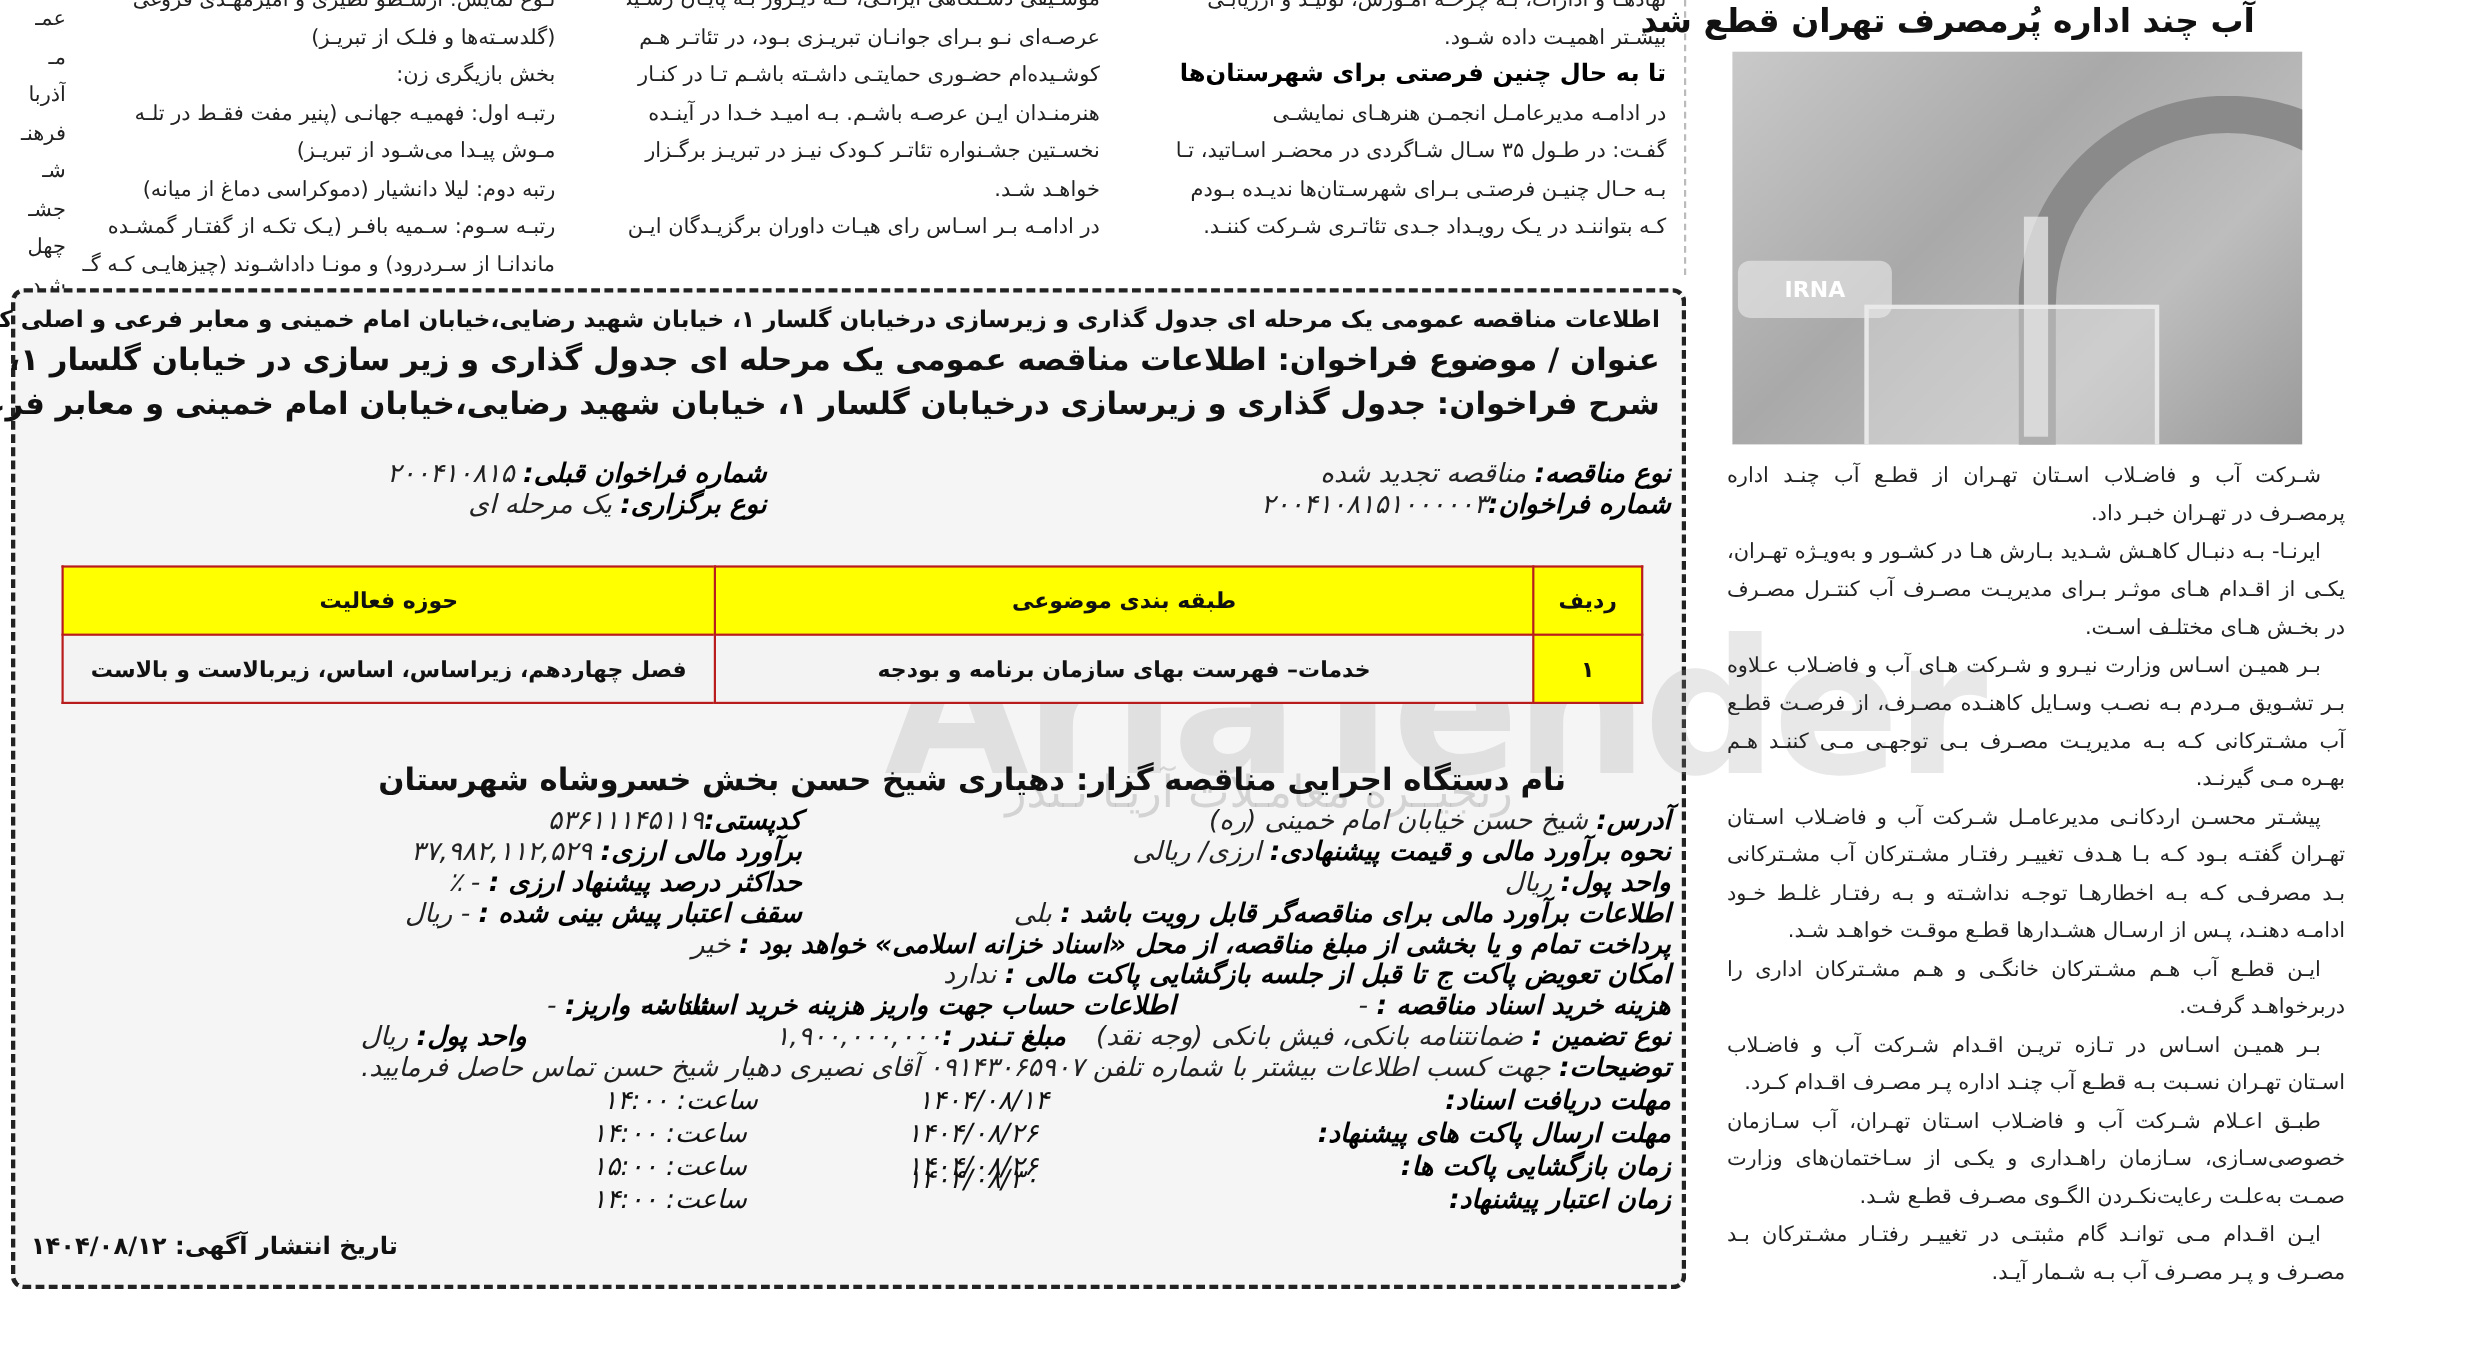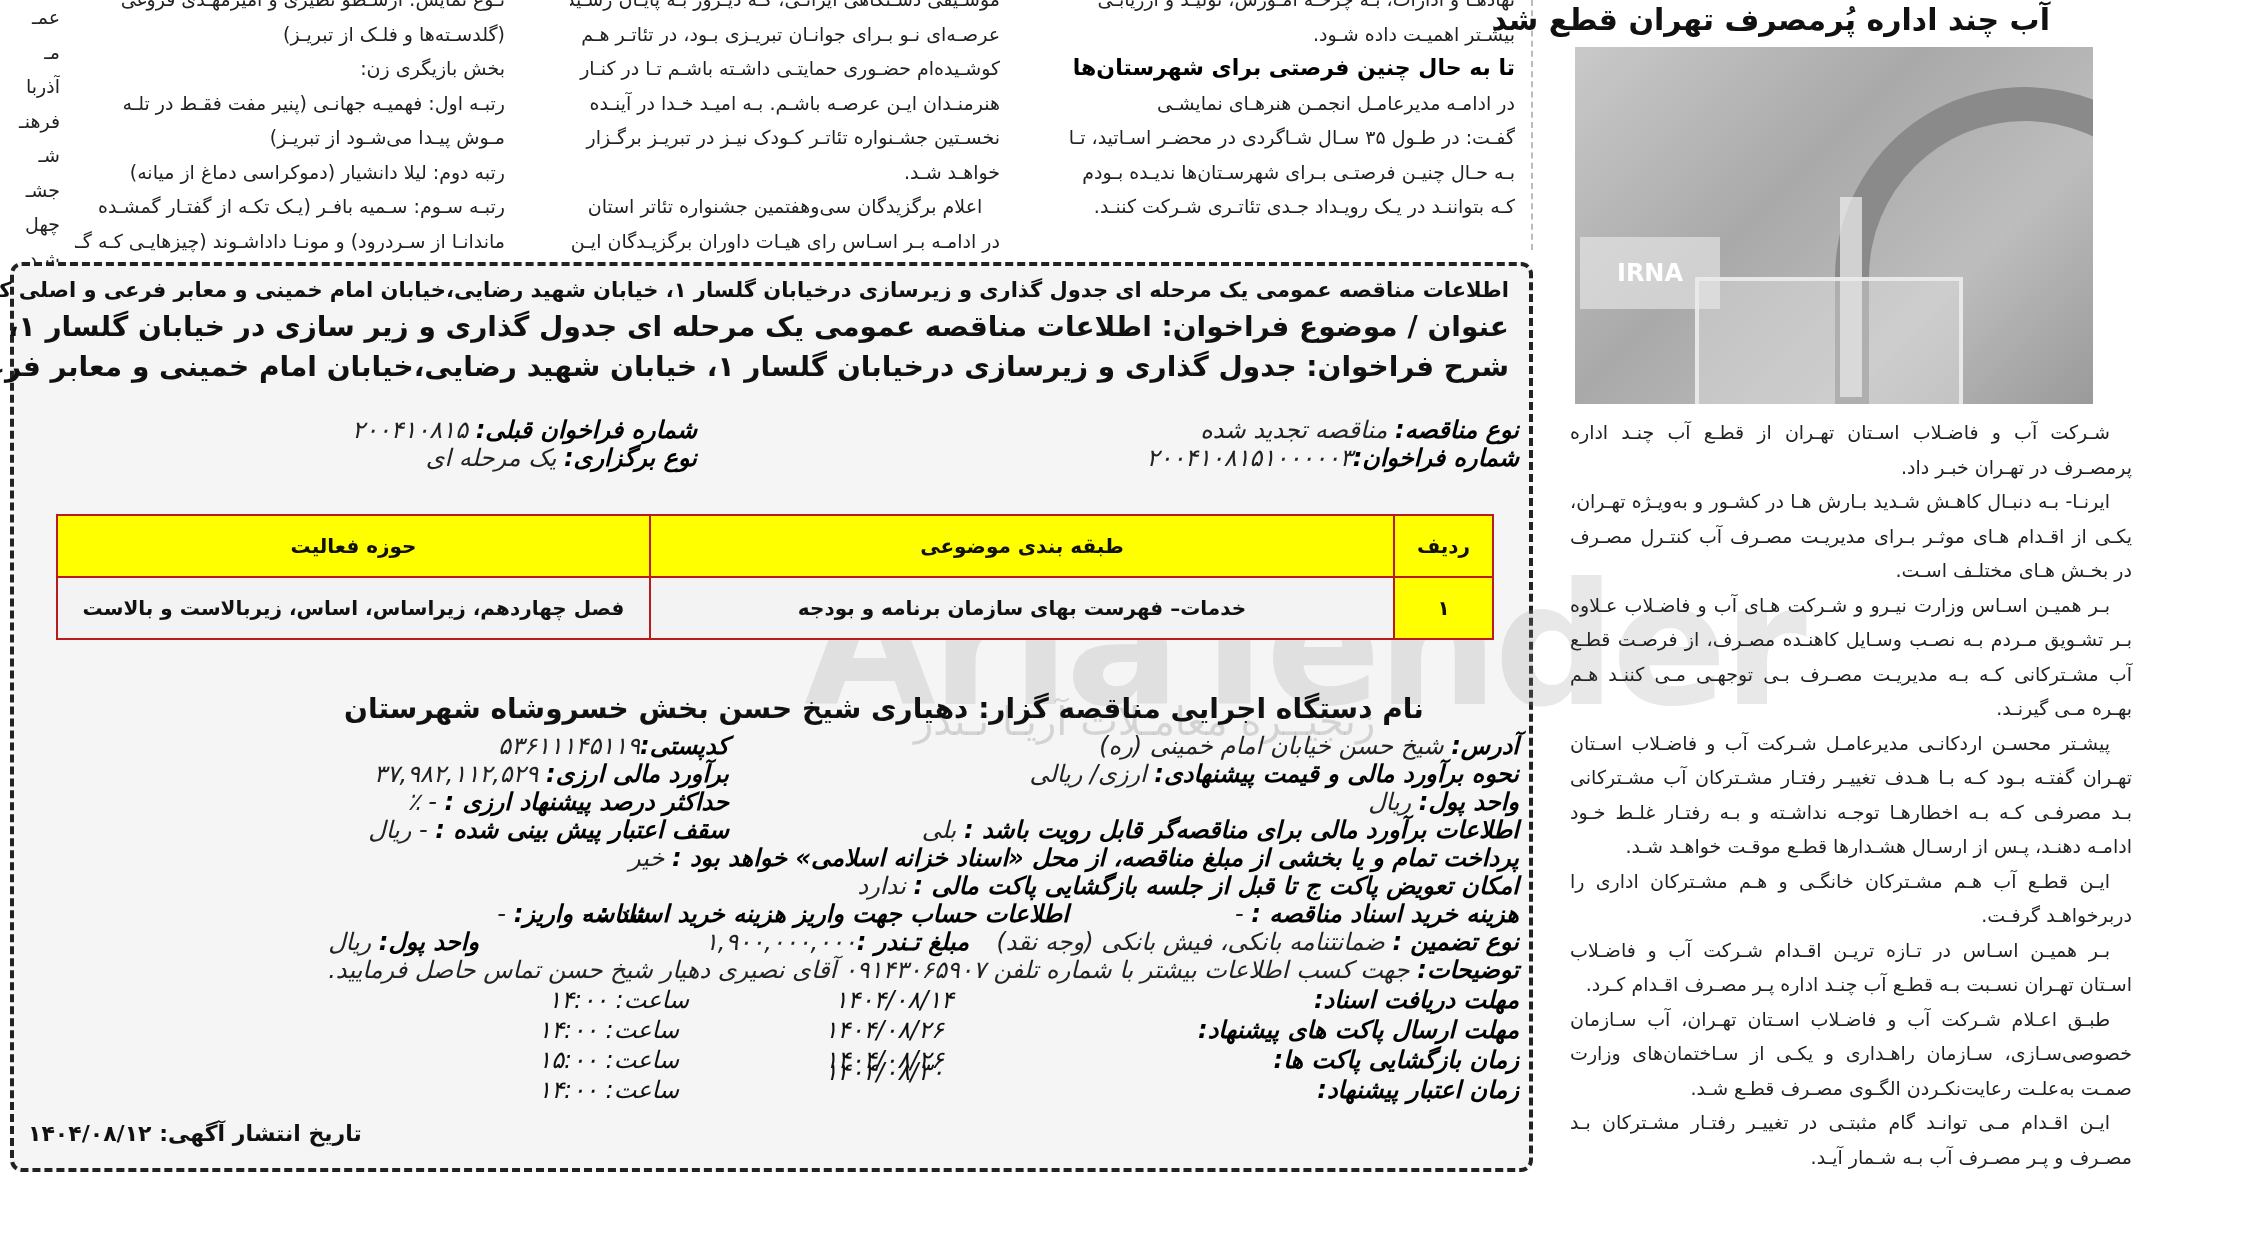--- a/index.html
+++ b/index.html
@@ -25,21 +25,21 @@
   .exec{position:absolute;top:426px;left:330px;font-size:28px;font-weight:bold;white-space:nowrap;}
   .watermark{position:absolute;left:790px;top:280px;font-size:170px;font-weight:bold;color:rgba(150,150,150,0.22);font-family:"DejaVu Sans",sans-serif;direction:ltr;letter-spacing:-4px;pointer-events:none;}
   .watermark-sub{position:absolute;left:900px;top:432px;font-size:40px;color:rgba(150,150,150,0.35);letter-spacing:14px;pointer-events:none;}
   .pub{position:absolute;left:14px;bottom:22px;font-size:22px;font-weight:bold;white-space:nowrap;}
   
   .headline{position:absolute;left:1600px;top:2px;width:450px;text-align:center;font-size:30px;font-weight:bold;white-space:nowrap;}
   .photo{position:absolute;left:1575px;top:47px;width:518px;height:357px;background:linear-gradient(135deg,#c9c9c9 0%,#a9a9a9 40%,#bdbdbd 70%,#9a9a9a 100%);overflow:hidden;}
   .photo .faucet{position:absolute;left:260px;top:40px;width:380px;height:560px;border:34px solid #8a8a8a;border-bottom:none;border-radius:200px 200px 0 0;box-sizing:border-box;}
   .photo .stream{position:absolute;left:265px;top:150px;width:22px;height:200px;background:rgba(240,240,240,0.7);}
   .photo .glass{position:absolute;left:120px;top:230px;width:260px;height:140px;border:4px solid rgba(235,235,235,0.9);border-bottom:none;background:rgba(230,230,230,0.4);}
-  .photo .irna{position:absolute;left:5px;top:190px;width:140px;height:72px;background:rgba(235,235,235,0.6);color:#fff;font-size:24px;font-weight:bold;display:flex;align-items:center;justify-content:center;direction:ltr;}
+  .photo .irna{position:absolute;left:5px;top:190px;width:140px;height:52px;background:rgba(235,235,235,0.6);color:#fff;font-size:20px;font-weight:bold;display:flex;align-items:center;justify-content:center;direction:ltr;border-radius:11px;}
   .article{position:absolute;left:1570px;top:415px;width:562px;font-size:19px;line-height:34.5px;text-align:justify;color:#222;}
   .article p{margin:0;}
   .article p.ind{text-indent:22px;}
 </style>
 </head>
 <body>
 
 <div class="col" style="left:0;width:60px;text-align:right;">
   <p>عمـ</p>
   <p>مـ</p>
@@ -60,21 +60,20 @@
   <p>رتبـه سـوم: سـمیه بافـر (یـک تکـه از گفتـار گمشـده</p>
   <p>ماندانـا از سـردرود) و مونـا داداشـوند (چیزهایـی کـه گـم</p>
 </div>
 <div class="col" style="left:570px;width:430px;top:-18px;">
   <p>موسـیقی دسـتگاهی ایرانـی، کـه دیـروز بـه پایـان رسـید،</p>
   <p>عرصـه‌ای نـو بـرای جوانـان تبریـزی بـود، در تئاتـر هـم</p>
   <p>کوشـیده‌ام حضـوری حمایتـی داشـته باشـم تـا در کنـار</p>
   <p>هنرمنـدان ایـن عرصـه باشـم. بـه امیـد خـدا در آینـده</p>
   <p>نخسـتین جشـنواره تئاتـر کـودک نیـز در تبریـز برگـزار</p>
   <p>خواهـد شـد.</p>
-  <p style="text-align:center;">اعلام برگزیدگان سی‌وهفتمین جشنواره تئاتر استان</p>
   <p>در ادامـه بـر اسـاس رای هیـات داوران برگزیـدگان ایـن</p>
 </div>
 <div class="col" style="left:1070px;width:445px;top:-18px;">
   <p>نهادهـا و ادارات، بـه چرخـه آمـوزش، تولیـد و ارزیابـی</p>
   <p>بیشـتر اهمیـت داده شـود.</p>
   <p class="sub">تا به حال چنین فرصتی برای شهرستان‌ها ندیده بودم</p>
   <p>در ادامـه مدیرعامـل انجمـن هنرهـای نمایشـی</p>
   <p>گفـت: در طـول ۳۵ سـال شـاگردی در محضـر اسـاتید، تـا</p>
   <p>بـه حـال چنیـن فرصتـی بـرای شهرسـتان‌ها ندیـده بـودم</p>
   <p>کـه بتواننـد در یـک رویـداد جـدی تئاتـری شـرکت کننـد.</p>

